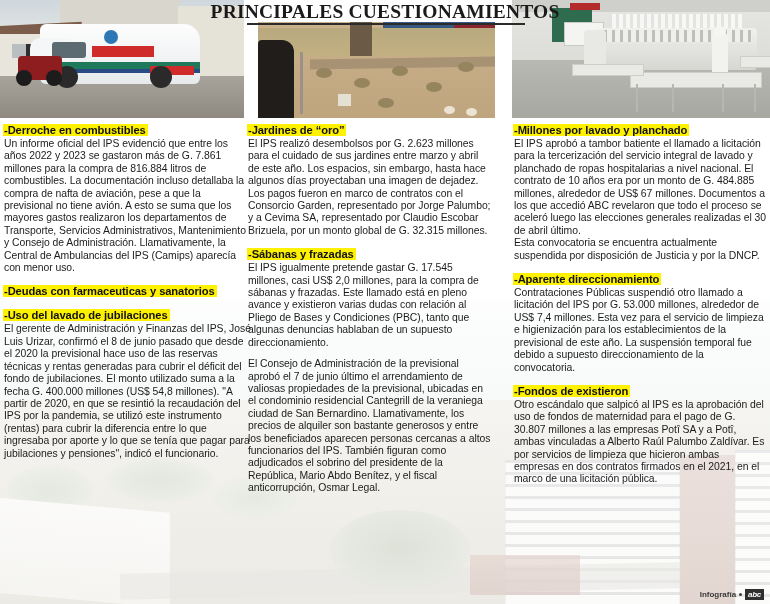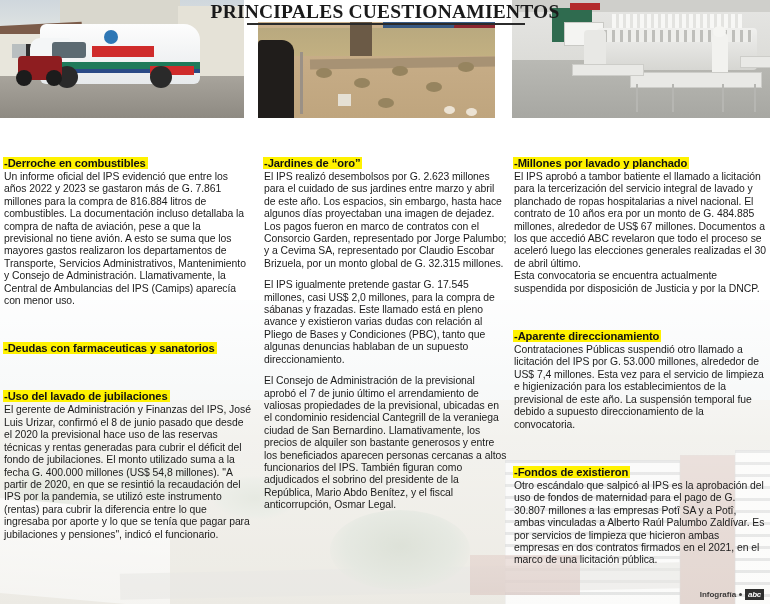--- a/index.html
+++ b/index.html
@@ -204,41 +204,40 @@
     position: absolute;
     left: 0; top: 122px; width: 770px;
     z-index: 5;
   }
   .col {
     position: absolute;
     top: 0;
     box-sizing: border-box;
   }
   .col1 { left: 4px;   width: 248px; }
-  .col2 { left: 264px; width: 244px; }
+  .col2 { left: 248px; width: 244px; }
   .col3 { left: 514px; width: 252px; }
 
   .sec { margin-bottom: 9px; }
   .sec:last-child { margin-bottom: 0; }
 
   .sec-head {
     display: inline;
     background: #fff200;
     font-family: "Liberation Sans", sans-serif;
     font-weight: bold;
     font-size: 11.2px;
     line-height: 14px;
     color: #111111;
     box-shadow: 2px 0 0 #fff200, -1px 0 0 #fff200;
     letter-spacing: -0.1px;
   }
   .sec-head-wrap {
     line-height: 14.5px;
     margin-bottom: 1px;
-    margin-top: 33px;
   }
   .sec-body {
     font-family: "Liberation Sans", sans-serif;
     font-size: 10.4px;
     line-height: 12.4px;
     color: #1b1b1b;
     text-align: left;
     letter-spacing: -0.05px;
     white-space: pre-line;
   }
@@ -380,20 +379,21 @@
         <div class="sec-body">El gerente de Administración y Finanzas del IPS, José Luis Urizar, confirmó el 8 de junio pasado que desde el 2020 la previsional hace uso de las reservas técnicas y rentas generadas para cubrir el déficit del fondo de jubilaciones. El monto utilizado suma a la fecha G. 400.000 millones (US$ 54,8 millones). "A partir de 2020, en que se resintió la recaudación del IPS por la pandemia, se utilizó este instrumento (rentas) para cubrir la diferencia entre lo que ingresaba por aporte y lo que se tenía que pagar para jubilaciones y pensiones", indicó el funcionario.</div>
       </div>
     </div>
 
     <div class="col col2">
       <div class="sec">
         <div class="sec-head-wrap"><span class="sec-head">-Jardines de “oro”</span></div>
         <div class="sec-body">El IPS realizó desembolsos por G. 2.623 millones para el cuidado de sus jardines entre marzo y abril de este año. Los espacios, sin embargo, hasta hace algunos días proyectaban una imagen de dejadez. Los pagos fueron en marco de contratos con el Consorcio Garden, representado por Jorge Palumbo; y a Cevima SA, representado por Claudio Escobar Brizuela, por un monto global de G. 32.315 millones.</div>
       </div>
       <div class="sec">
+        <div class="sec-head-wrap"><span class="sec-head">-Sábanas y frazadas</span></div>
         <div class="sec-body">El IPS igualmente pretende gastar G. 17.545 millones, casi US$ 2,0 millones, para la compra de sábanas y frazadas. Este llamado está en pleno avance y existieron varias  dudas con relación al Pliego de Bases y Condiciones (PBC), tanto que algunas denuncias hablaban de un supuesto direccionamiento.</div>
       </div>
       <div class="sec">
         <div class="sec-body">El Consejo de Administración de la previsional aprobó el 7 de junio último el arrendamiento de valiosas propiedades de la previsional, ubicadas en el condominio residencial Cantegrill de la veraniega ciudad de San Bernardino. Llamativamente, los precios de alquiler son bastante generosos y entre los beneficiados aparecen personas cercanas a altos funcionarios del IPS. También figuran como adjudicados el sobrino del presidente de la República, Mario Abdo Benítez, y el fiscal anticorrupción, Osmar Legal.</div>
       </div>
     </div>
 
     <div class="col col3">
       <div class="sec">
         <div class="sec-head-wrap"><span class="sec-head">-Millones por lavado y planchado</span></div>

